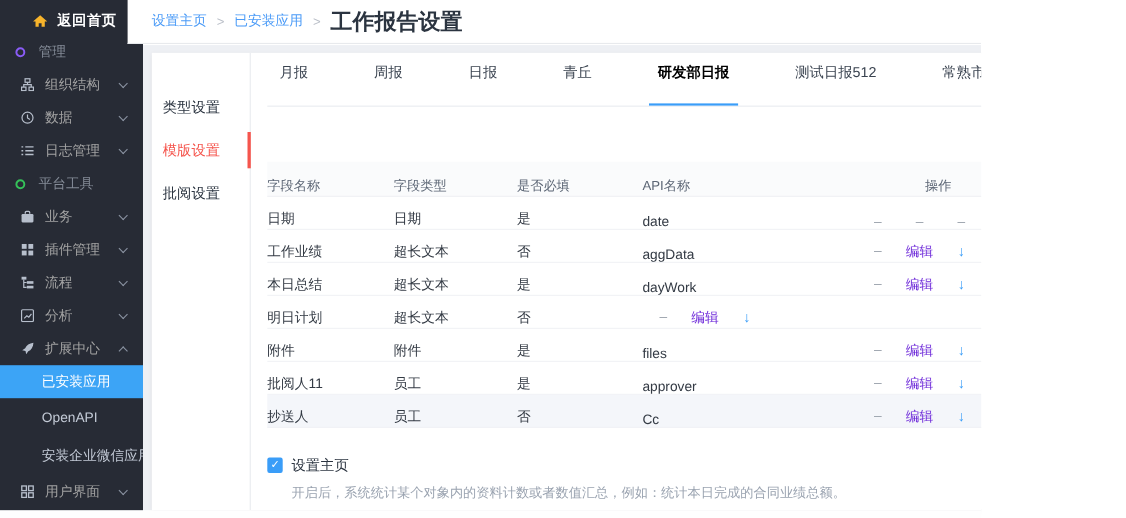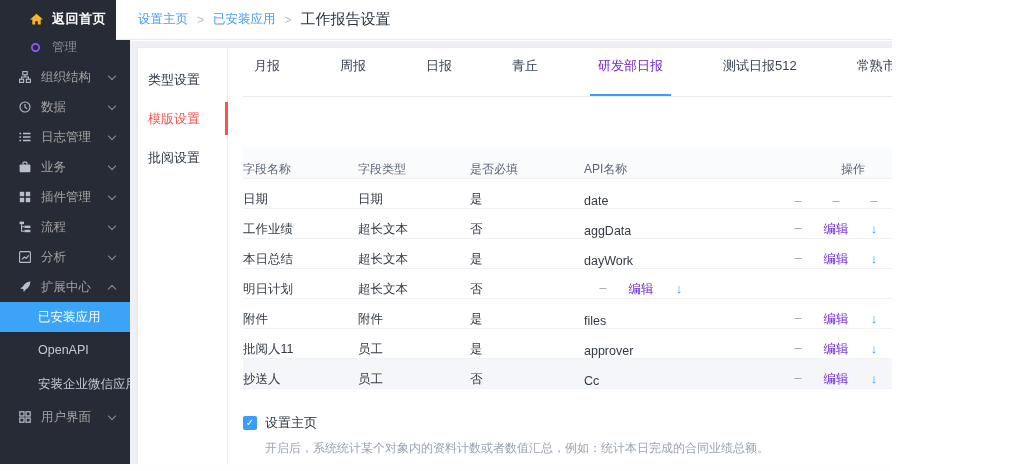--- a/index.html
+++ b/index.html
@@ -7,54 +7,54 @@
     font-family:"Liberation Sans","DejaVu Sans",sans-serif; background:#fff; }
   .screen { position:relative; width:892px; height:471px; background:#fff; overflow:hidden; }
 
   
   .sidebar { position:absolute; left:0; top:0; width:130px; height:464px;
     background:#272b35; color:#dde3ec; }
   .side-home { display:flex; align-items:center; height:32px; padding:6px 0 0 30px; gap:9px; }
   .side-home .home-label { color:#fff; font-size:13px; font-weight:bold; letter-spacing:.5px; }
   .snav-item { display:flex; align-items:center; height:30px; padding-left:18px; gap:10px;
     font-size:12.5px; color:#a3a3a3; cursor:pointer; }
-  .snav-item.category { padding-left:29px; color:#848b97; cursor:default; }
+  .snav-item.category { padding-left:12px; color:#848b97; cursor:default; }
   .snav-item .lbl { white-space:nowrap; }
   .snav-item.sub { padding-left:38px; height:35px; color:#c3cad6; }
   .snav-item.sub.active { background:#3ca4f6; color:#fff; height:30px; }
   .chev { width:6px; height:6px; border-right:1.4px solid #8a93a2; border-bottom:1.4px solid #8a93a2;
     transform:rotate(45deg); margin-left:auto; margin-right:15px; margin-top:-3px; }
   .chev.up { transform:rotate(-135deg); margin-top:3px; }
   .sicon { width:13px; height:13px; display:inline-flex; align-items:center; justify-content:center; flex:none; }
 
   
   .topbar { position:absolute; left:116px; top:0; right:0; height:40px; background:#fff;
     border-bottom:1px solid #e8eaed; display:flex; align-items:center; padding-left:22px; }
   .bc-link { color:#4b9bf7; font-size:12.5px; cursor:pointer; }
   .bc-sep { color:#b9bec7; font-size:12px; margin:0 9px; }
-  .bc-current { color:#2b3440; font-size:15px; font-weight:normal; }
+  .bc-current { color:#2b3440; font-size:20px; font-weight:bold; }
 
   
   .pagebg { position:absolute; left:130px; top:41px; right:0; height:423px; background:#eef0f4; }
   .card { position:absolute; left:138px; top:48px; width:780px; height:416px; background:#fff;
     box-shadow:0 1px 4px rgba(0,0,0,.08); display:flex; overflow:hidden; }
 
   
-  .setnav { width:90px; border-right:1px solid #e9ebef; padding-top:12px; flex:none; }
+  .setnav { width:90px; border-right:1px solid #e9ebef; padding-top:30px; flex:none; }
   .setnav-item { position:relative; height:39px; line-height:39px; padding-left:10px;
     font-size:13px; color:#2b3440; cursor:pointer; }
   .setnav-item.active { color:#f5554d; }
   .setnav-item.active::after { content:""; position:absolute; right:-1px; top:3px; bottom:3px;
     width:3px; background:#f5554d; }
 
   
   .main { flex:1; padding:0 25px 0 15px; overflow:hidden; }
   .tabbar { display:flex; height:49px; border-bottom:1px solid #e9ebef;gap:38px; }
   .tab { padding:0 11px; font-size:13px; color:#3a4350; line-height:35px; cursor:pointer; position:relative; white-space:nowrap; }
-  .tab.active { color:#6d28d9; }
+  .tab.active { color:#000000;font-weight:bold; }
   .tab.active::after { content:""; position:absolute; left:3px; right:3px; bottom:0; height:2px; background:#3a9df8; }
 
   
   .ftable { margin-top:50px; }
   .trow, .thead { display:flex; align-items:flex-end; }
   .thead { height:32px; background:#fafbfc; color:#5c6675; font-size:12px; border-bottom:1px solid #f0f1f4; }
   .trow { height:30px; font-size:12.5px; color:#333a44; border-bottom:1px solid #f1f2f5; }
   .trow.hl { background:#f4f6fa; }
   .c1{width:115px;padding-left:0;} .c2{width:112px;} .c3{width:114px;} .c4{flex:1;}
   .ops { width:114px; display:flex; flex:none; }
@@ -132,20 +132,28 @@
         <svg width="12" height="12">
             <g stroke="#b7bfcc" stroke-width="1.3">
               <path d="M0.5 2.5h1.6M4 2.5h7.5M0.5 6h1.6M4 6h7.5M0.5 9.5h1.6M4 9.5h7.5"></path>
             </g>
           </svg>
       </span>
       <span class="lbl">日志管理</span>
       <span class="chev"></span>
     </div>
 
+    <div class="snav-item category">
+      <span class="sicon">
+        <svg width="11" height="11">
+            <circle cx="5.5" cy="5.5" r="3.6" fill="none" stroke="#35c159" stroke-width="1.8"></circle>
+          </svg>
+      </span>
+      <span class="lbl">平台工具</span>
+    </div>
 
     <div class="snav-item">
       <span class="sicon">
         <svg width="12" height="12">
             <rect x="0.6" y="3.6" width="10.8" height="7.6" rx="1" fill="#b7bfcc"></rect>
             <path d="M4 3.4V2.2a1 1 0 011-1h2a1 1 0 011 1v1.2" fill="none" stroke="#b7bfcc" stroke-width="1.2"></path>
           </svg>
       </span>
       <span class="lbl">业务</span>
       <span class="chev"></span>

